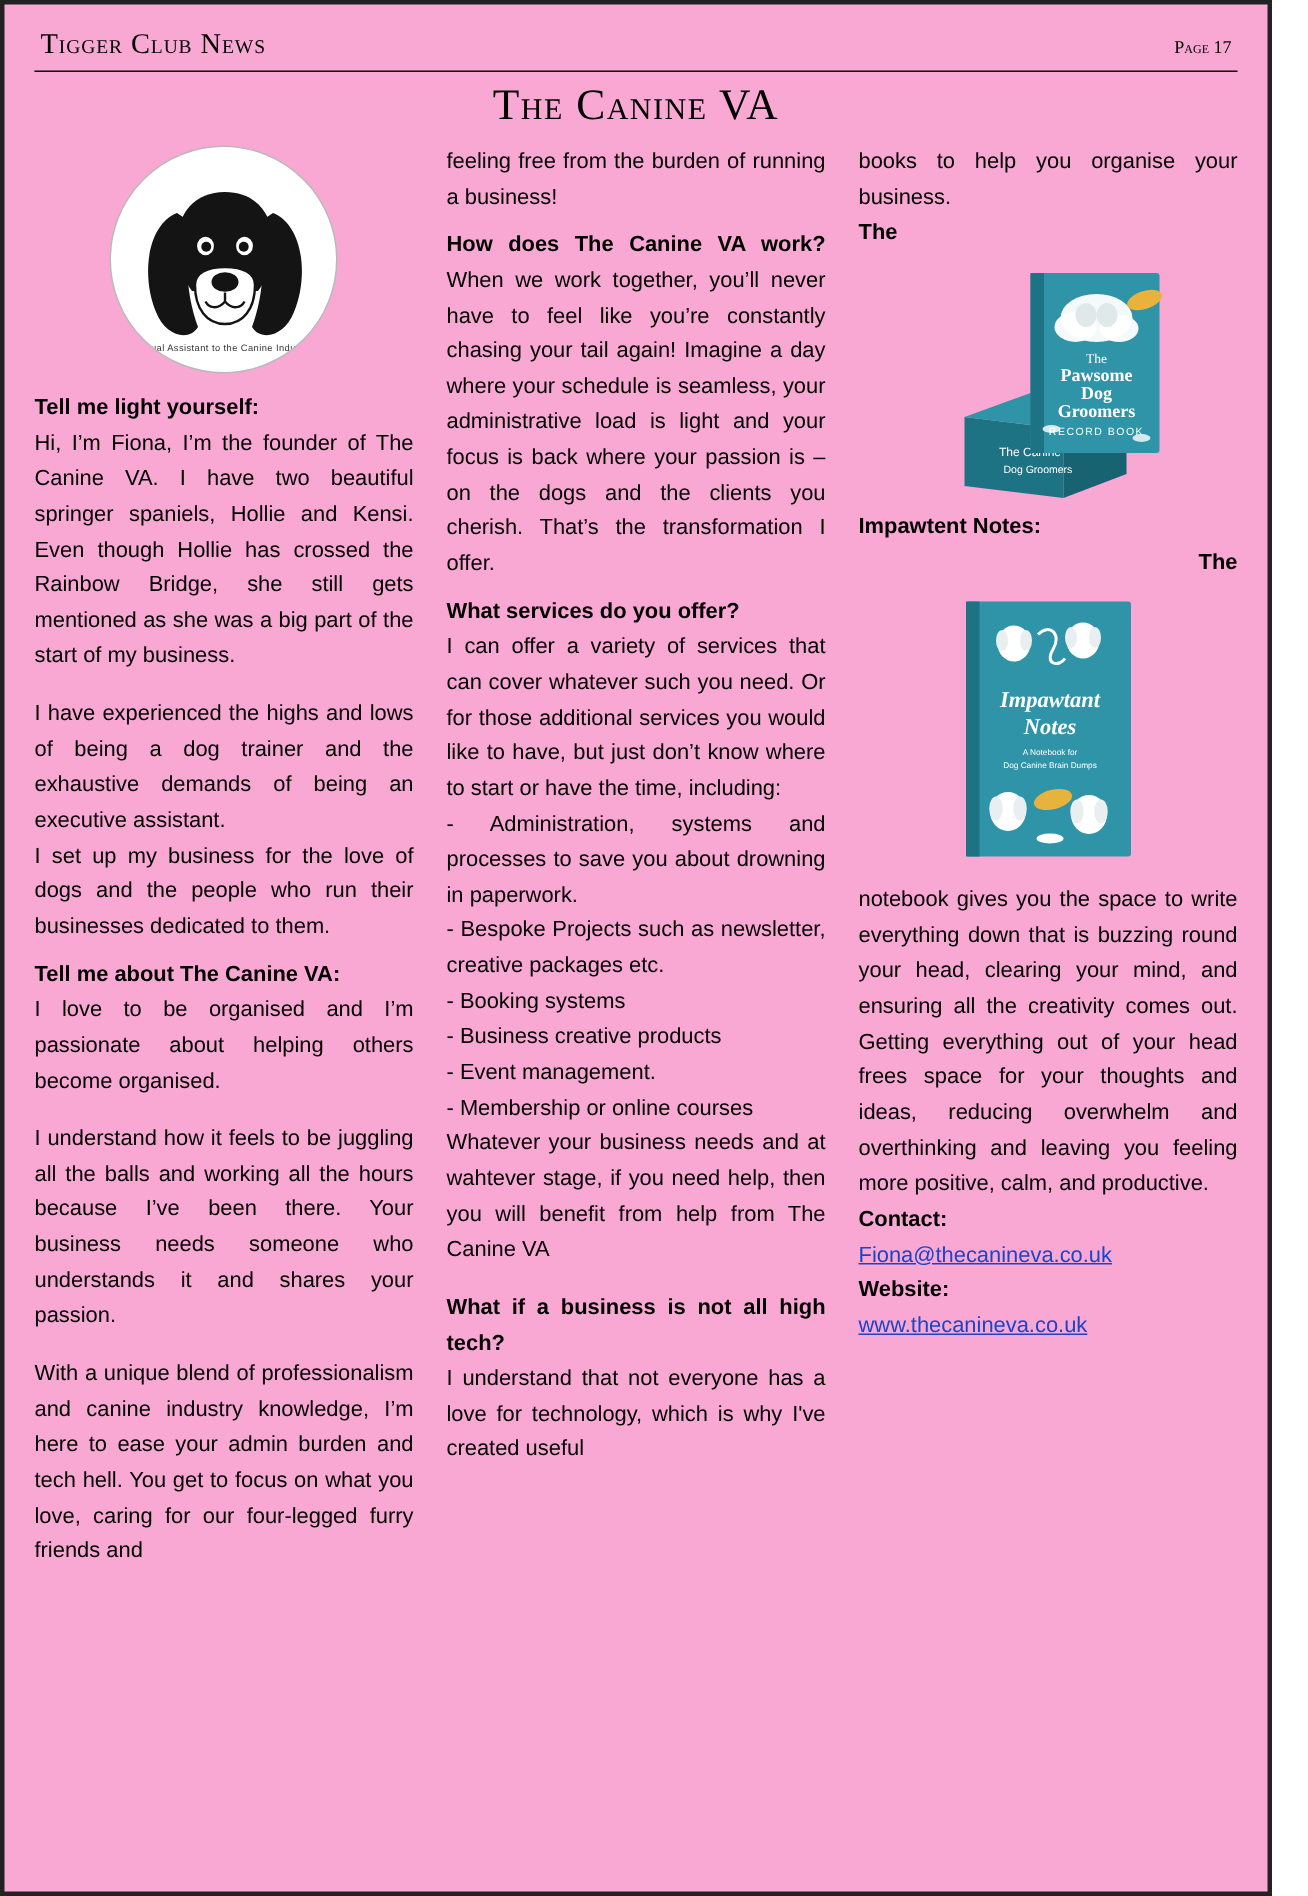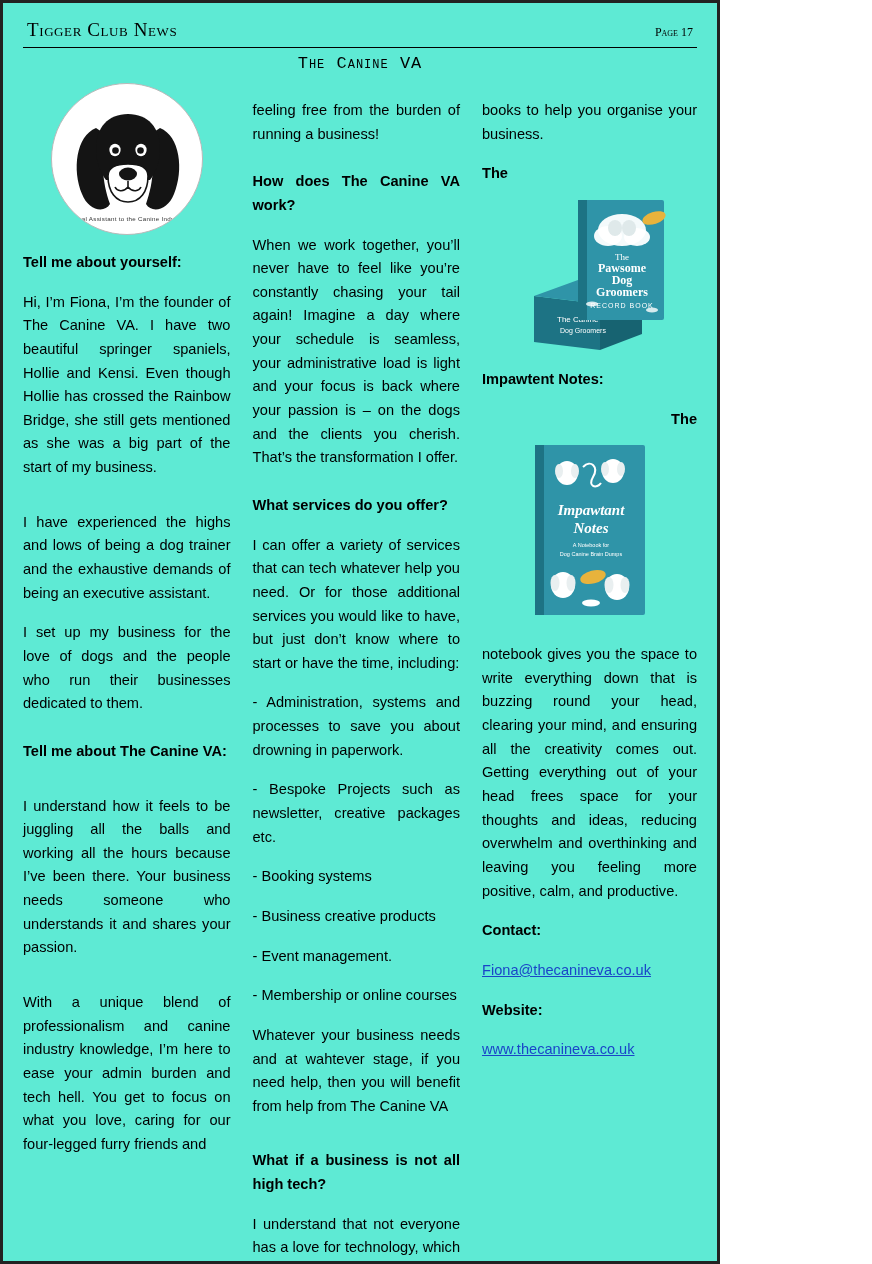--- a/index.html
+++ b/index.html
@@ -7,24 +7,24 @@
   body {
     width: 872px;
     height: 1264px;
     background: #ffffff;
     font-family: "Liberation Sans", sans-serif;
     color: #000000;
     overflow: hidden;
   }
   .page {
     position: relative;
-    width: 720px;
+    width: 848px;
     height: 1264px;
     border: 3px solid #222222;
-    background: #5eead4;
+    background: #f9a8d4;
     padding: 14px 20px 10px 20px;
   }
   
   .masthead {
     display: flex;
     justify-content: space-between;
     align-items: baseline;
     border-bottom: 1px solid #000;
     padding: 2px 4px 6px 4px;
     margin-bottom: 6px;
@@ -36,40 +36,40 @@
     font-variant: small-caps;
     text-transform: capitalize;
   }
   .masthead-page {
     font-family: "Liberation Serif", serif;
     font-size: 12px;
     font-variant: small-caps;
   }
   .article-title {
     text-align: center;
-    font-family: Liberation Mono, monospace;
-    font-size: 17px;
+    font-family: Liberation Serif, serif;
+    font-size: 29px;
     font-variant: small-caps;
     letter-spacing: 1px;
     margin: 2px 0 10px 0;
   }
   
   .columns {
     display: flex;
     gap: 22px;
     height: 1130px;
   }
   .col {
     width: 264px;
     font-size: 14.6px;
     line-height: 1.62;
     text-align: justify;
     font-family: "Liberation Sans", sans-serif;
   }
-  .col p { margin: 16px 0 0 0; }
+  .col p { margin: 0 0 0 0; }
   .gap { height: 15px; }
   .hd {
     font-weight: bold;
     margin-top: 0px;
   }
   .just-all { text-align: justify; text-align-last: justify; }
   
   .logo-wrap {
     display: flex;
     justify-content: center;
@@ -143,41 +143,42 @@
             <circle cx="88.5" cy="66.5" r="3.3" fill="#141414"></circle>
 
             <ellipse cx="76" cy="90" rx="9" ry="6.5" fill="#141414"></ellipse>
 
             <path d="M76 97 L76 103 M76 103 C71 109, 65 107, 63 103 M76 103 C81 109, 87 107, 89 103" stroke="#141414" stroke-width="1.6" fill="none"></path>
           </svg>
           <div class="logo-caption">Virtual Assistant to the Canine Industry</div>
         </div>
       </div>
 
-      <p class="hd">Tell me about yourself:</p>
+      <p class="hd">Tell me light yourself:</p>
       <p>Hi, I’m Fiona, I’m the founder of The Canine VA. I have two beautiful springer spaniels, Hollie and Kensi. Even though Hollie has crossed the Rainbow Bridge, she still gets mentioned as she was a big part of the start of my business.</p>
       <div class="gap"></div>
       <p>I have experienced the highs and lows of being a dog trainer and the exhaustive demands of being an executive assistant.</p>
       <p>I set up my business for the love of dogs and the people who run their businesses dedicated to them.</p>
       <div class="smallgap"></div>
       <p class="hd">Tell me about The Canine VA:</p>
+      <p>I love to be organised and I’m passionate about helping others become organised.</p>
       <div class="gap"></div>
       <p>I understand how it feels to be juggling all the balls and working all the hours because I’ve been there. Your business needs someone who understands it and shares your passion.</p>
       <div class="gap"></div>
       <p>With a unique blend of professionalism and canine industry knowledge, I’m here to ease your admin burden and tech hell. You get to focus on what you love, caring for our four-legged furry friends and</p>
     </div>
 
     <div class="col">
       <p>feeling free from the burden of running a business!</p>
       <div class="smallgap"></div>
       <p class="hd just-all">How does The Canine VA work?</p>
       <p>When we work together, you’ll never have to feel like you’re constantly chasing your tail again! Imagine a day where your schedule is seamless, your administrative load is light and your focus is back where your passion is – on the dogs and the clients you cherish. That’s the transformation I offer.</p>
       <div class="smallgap"></div>
       <p class="hd">What services do you offer?</p>
-      <p>I can offer a variety of services that can tech whatever help you need. Or for those additional services you would like to have, but just don’t know where to start or have the time, including:</p>
+      <p>I can offer a variety of services that can cover whatever such you need. Or for those additional services you would like to have, but just don’t know where to start or have the time, including:</p>
       <p>- Administration, systems and processes to save you about drowning in paperwork.</p>
       <p>- Bespoke Projects such as newsletter, creative packages etc.</p>
       <p>- Booking systems</p>
       <p>- Business creative products</p>
       <p>- Event management.</p>
       <p>- Membership or online courses</p>
       <p>Whatever your business needs and at wahtever stage, if you need help, then you will benefit from help from The Canine VA</p>
       <div class="gap"></div>
       <p class="hd">What if a business is not all high tech?</p>
       <p>I understand that not everyone has a love for technology, which is why I've created useful</p>

